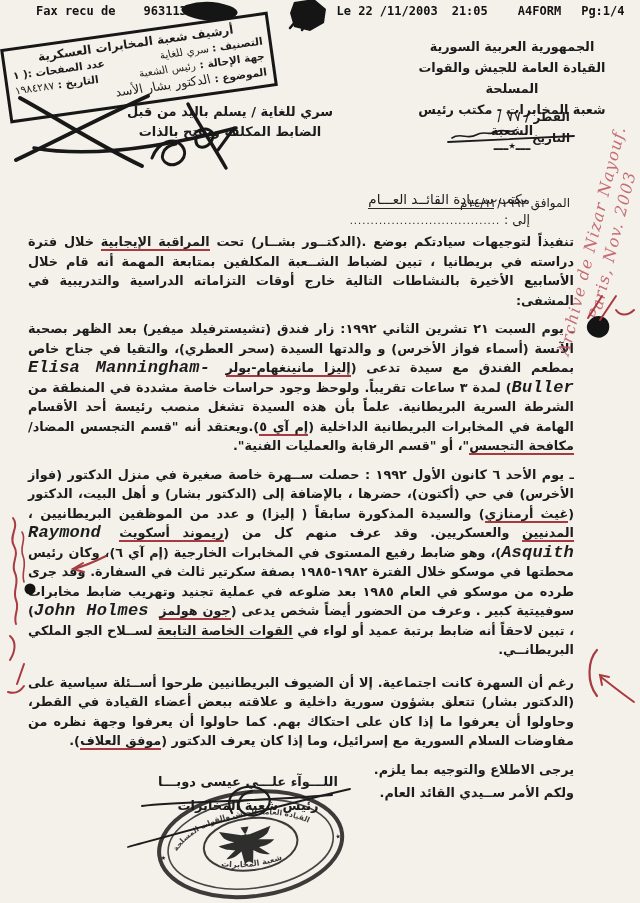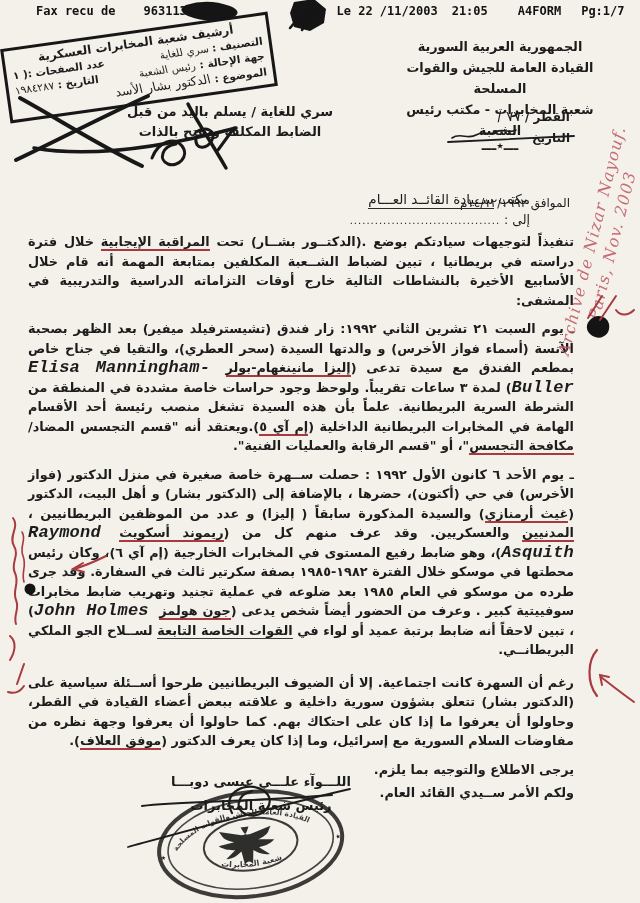--- a/index.html
+++ b/index.html
@@ -14,21 +14,21 @@
   .fax .fform{margin-left:30px;margin-top:48px;}
   .fax .fpage{margin-left:20px;}
   
   .stampbox{position:absolute;left:4px;top:30px;width:252px;padding:3px 6px 5px;border:3px solid #171717;
             transform:rotate(-8deg);direction:rtl;font-size:10.5px;font-weight:700;background:rgba(243,241,234,.55);}
   .stampbox .t{text-align:center;font-size:12px;margin-bottom:1px;}
   .srow{display:flex;justify-content:space-between;gap:4px;line-height:15px;}
   .hw{font-weight:500;display:inline-block;transform:skewX(6deg);}
   .hw-big{font-size:12.5px;}
   
-  .letterhead{position:absolute;left:398px;top:36px;width:204px;direction:rtl;text-align:center;
+  .letterhead{position:absolute;left:410px;top:36px;width:204px;direction:rtl;text-align:center;
               font-size:12.8px;font-weight:700;line-height:21px;}
   .lh-orn{font-size:14px;line-height:9px;letter-spacing:-1px;}
   
   .secrecy{position:absolute;left:104px;top:102px;width:252px;direction:rtl;text-align:center;
            font-weight:700;font-size:13px;line-height:20px;}
   
   .refblock{position:absolute;left:428px;top:106px;width:142px;direction:rtl;font-size:12px;
             font-weight:700;text-align:right;}
   .refrow{line-height:21px;position:relative;}
   .ref-num-val{font-size:14px;}
@@ -43,38 +43,38 @@
   
   .bodytext{position:absolute;left:28px;top:224px;width:546px;direction:rtl;text-align:justify;
             font-size:12.8px;font-weight:700;line-height:19.5px;}
   .bodytext p{margin:8px 0 9px;}
   .bodytext p.gap{margin-bottom:13px;}
   .bodytext p.close{text-align:right;margin:0 0 4px;}
   .ru{border-bottom:2px solid #a83a3f;}
   .du{border-bottom:1.5px solid #3a3a3a;}
   .en{font-family:Liberation Mono, monospace;font-style:italic;font-weight:600;font-size:17px;letter-spacing:.2px;}
   
-  .signature{position:absolute;left:135px;top:770px;width:252px;direction:rtl;text-align:center;
+  .signature{position:absolute;left:122px;top:770px;width:252px;direction:rtl;text-align:center;
              font-weight:700;font-size:13px;line-height:24px;}
   
   .sealwrap{position:absolute;left:148px;top:786px;transform:rotate(-7deg);}
   
   .archive-note{position:absolute;left:362px;top:222px;width:480px;transform:rotate(-76deg);
                 transform-origin:center;color:#c05a66;font-family:"DejaVu Serif",serif;font-style:italic;
                 font-size:16px;letter-spacing:1.3px;line-height:21px;text-align:center;opacity:.88;z-index:8;}
   
   .overlay{position:absolute;inset:0;pointer-events:none;z-index:9;}
 </style>
 </head>
 <body>
 
 <div class="page">
 
   <div class="fax">
-    <span>Fax recu de</span><span class="num">963113166</span><span class="fdate">Le 22 /11/2003</span><span class="ftime">21:05</span><span class="fform">A4FORM</span><span class="fpage">Pg:1/7</span>
+    <span>Fax recu de</span><span class="num">963113166</span><span class="fdate">Le 22 /11/2003</span><span class="ftime">21:05</span><span class="fform">A4FORM</span><span class="fpage">Pg:1/4</span>
   </div>
 
   <div class="stampbox">
     <div class="t">أرشيف شعبة المخابرات العسكرية</div>
     <div class="srow">
       <span><span>التصنيف :</span> <span class="hw">سري للغاية</span></span>
       <span>عدد الصفحات :( ١</span>
     </div>
     <div class="srow">
       <span><span>جهة الإحالة :</span> <span class="hw">رئيس الشعبة</span></span>

